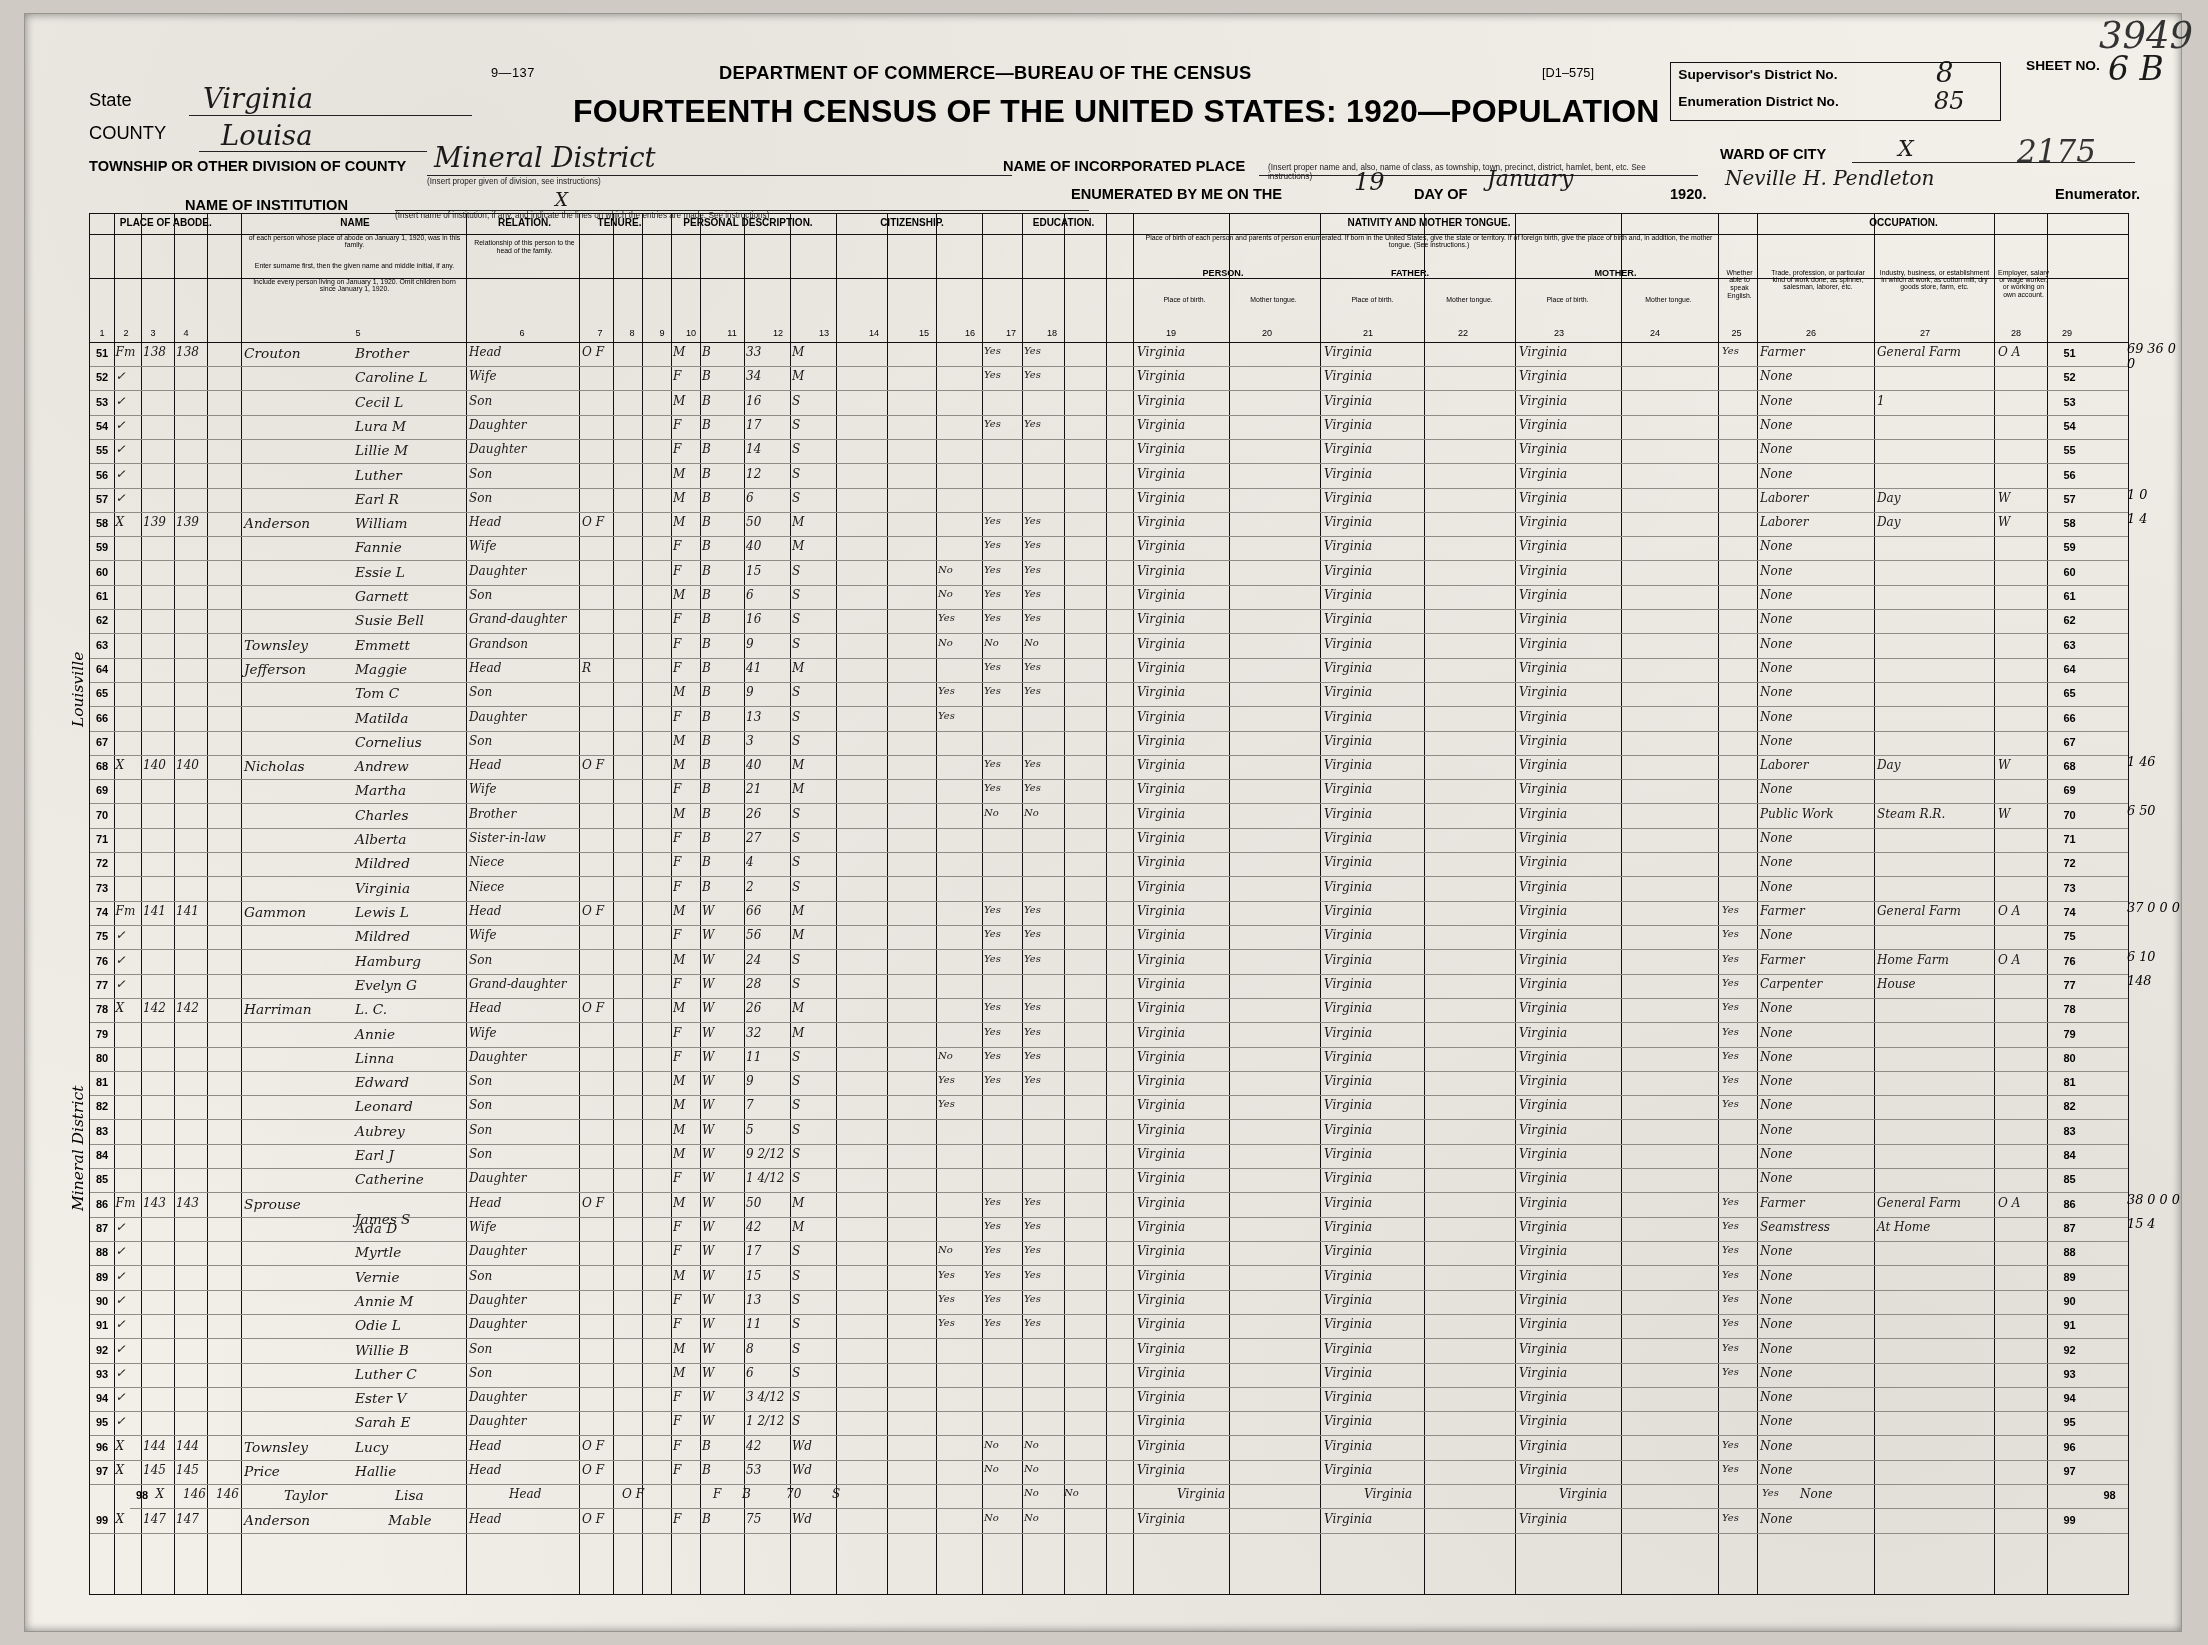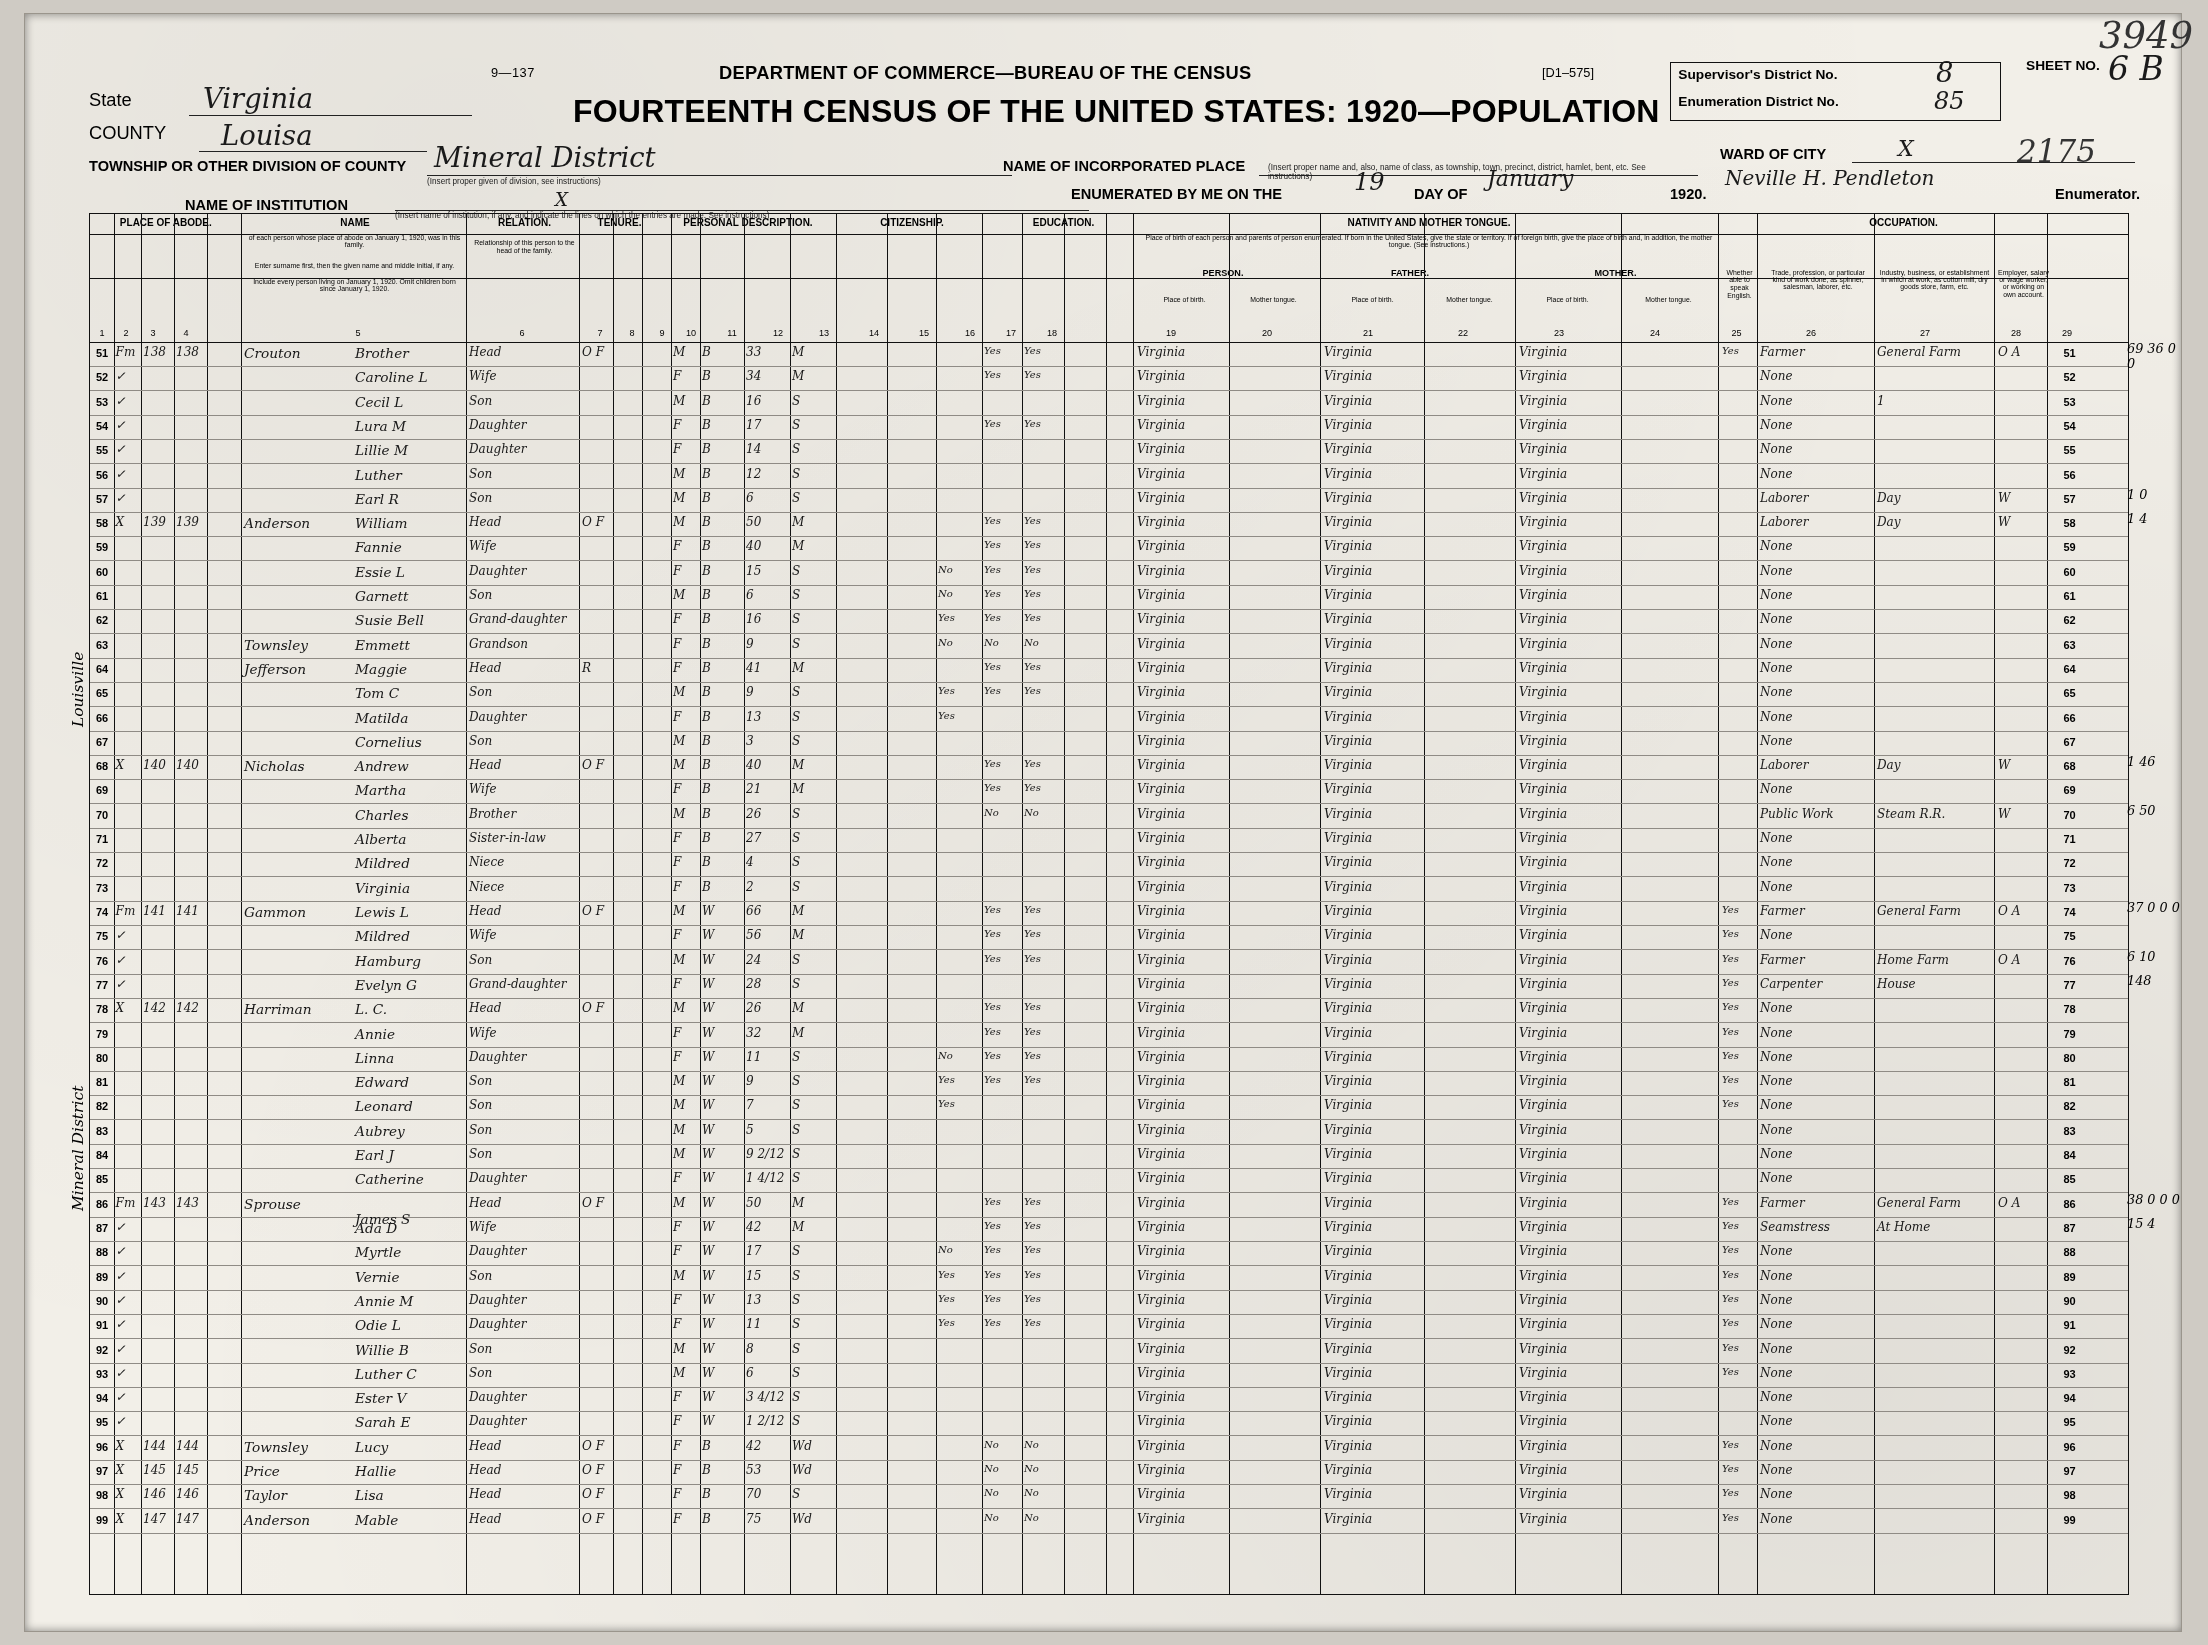--- a/index.html
+++ b/index.html
@@ -1054,21 +1054,21 @@
             <div class="cell sm" style="left: 702px; width: 42px; top: 3.7px;">Wd</div>
             <div class="cell xs" style="left: 894px; width: 38px; top: 3.7px;">No</div>
             <div class="cell xs" style="left: 934px; width: 38px; top: 3.7px;">No</div>
             <div class="cell sm" style="left: 1047px; width: 91px; top: 3.7px;">Virginia</div>
             <div class="cell sm" style="left: 1234px; width: 101px; top: 3.7px;">Virginia</div>
             <div class="cell sm" style="left: 1429px; width: 102px; top: 3.7px;">Virginia</div>
             <div class="cell xs" style="left: 1632px; width: 33px; top: 3.7px;">Yes</div>
             <div class="cell sm" style="left: 1670px; width: 113px; top: 3.7px;">None</div>
             <div class="rn" style="left: 1961px; width: 37px; top: 5.5px; text-align: center;">97</div>
           </div>
-          <div class="row" style="top: 1142px;">
+          <div class="row" style="top: 1142px; margin-left: 40px;">
             <div class="rn" style="left: 0px; width: 24px; top: 5.5px; text-align: center;">98</div>
             <div class="cell sm" style="left: 25.6px; width: 25.6px; top: 3.7px;">X</div>
             <div class="cell sm" style="left: 53px; width: 31px; top: 3.7px;">146</div>
             <div class="cell sm" style="left: 86px; width: 31px; top: 3.7px;">146</div>
             <div class="cell" style="left: 154px; width: 110px; top: 3.7px;">Taylor</div>
             <div class="cell" style="left: 265px; width: 110px; top: 3.7px;">Lisa</div>
             <div class="cell sm" style="left: 379px; width: 108px; top: 3.7px;">Head</div>
             <div class="cell sm" style="left: 492px; width: 31px; top: 3.7px;">O F</div>
             <div class="cell sm" style="left: 583px; width: 25.6px; top: 3.7px;">F</div>
             <div class="cell sm" style="left: 612px; width: 25.6px; top: 3.7px;">B</div>
@@ -1082,21 +1082,21 @@
             <div class="cell xs" style="left: 1632px; width: 33px; top: 3.7px;">Yes</div>
             <div class="cell sm" style="left: 1670px; width: 113px; top: 3.7px;">None</div>
             <div class="rn" style="left: 1961px; width: 37px; top: 5.5px; text-align: center;">98</div>
           </div>
           <div class="row" style="top: 1167px;">
             <div class="rn" style="left: 0px; width: 24px; top: 5.5px; text-align: center;">99</div>
             <div class="cell sm" style="left: 25.6px; width: 25.6px; top: 3.7px;">X</div>
             <div class="cell sm" style="left: 53px; width: 31px; top: 3.7px;">147</div>
             <div class="cell sm" style="left: 86px; width: 31px; top: 3.7px;">147</div>
             <div class="cell" style="left: 154px; width: 110px; top: 3.7px;">Anderson</div>
-            <div class="cell" style="left: 265px; width: 110px; top: 3.7px;">Mable</div>
+            <div class="cell" style="left: 265px; width: 110px; top: 3.7px; text-align: center;">Mable</div>
             <div class="cell sm" style="left: 379px; width: 108px; top: 3.7px;">Head</div>
             <div class="cell sm" style="left: 492px; width: 31px; top: 3.7px;">O F</div>
             <div class="cell sm" style="left: 583px; width: 25.6px; top: 3.7px;">F</div>
             <div class="cell sm" style="left: 612px; width: 25.6px; top: 3.7px;">B</div>
             <div class="cell sm" style="left: 656px; width: 42px; top: 3.7px;">75</div>
             <div class="cell sm" style="left: 702px; width: 42px; top: 3.7px;">Wd</div>
             <div class="cell xs" style="left: 894px; width: 38px; top: 3.7px;">No</div>
             <div class="cell xs" style="left: 934px; width: 38px; top: 3.7px;">No</div>
             <div class="cell sm" style="left: 1047px; width: 91px; top: 3.7px;">Virginia</div>
             <div class="cell sm" style="left: 1234px; width: 101px; top: 3.7px;">Virginia</div>

